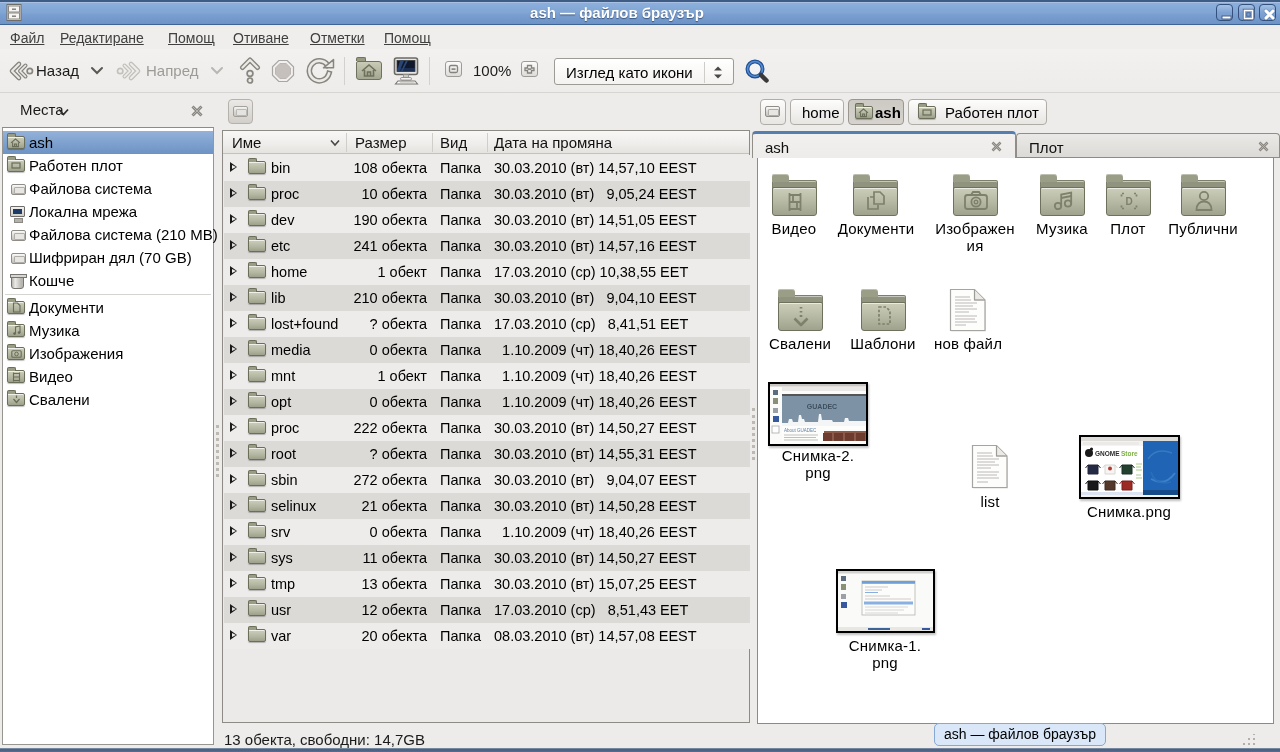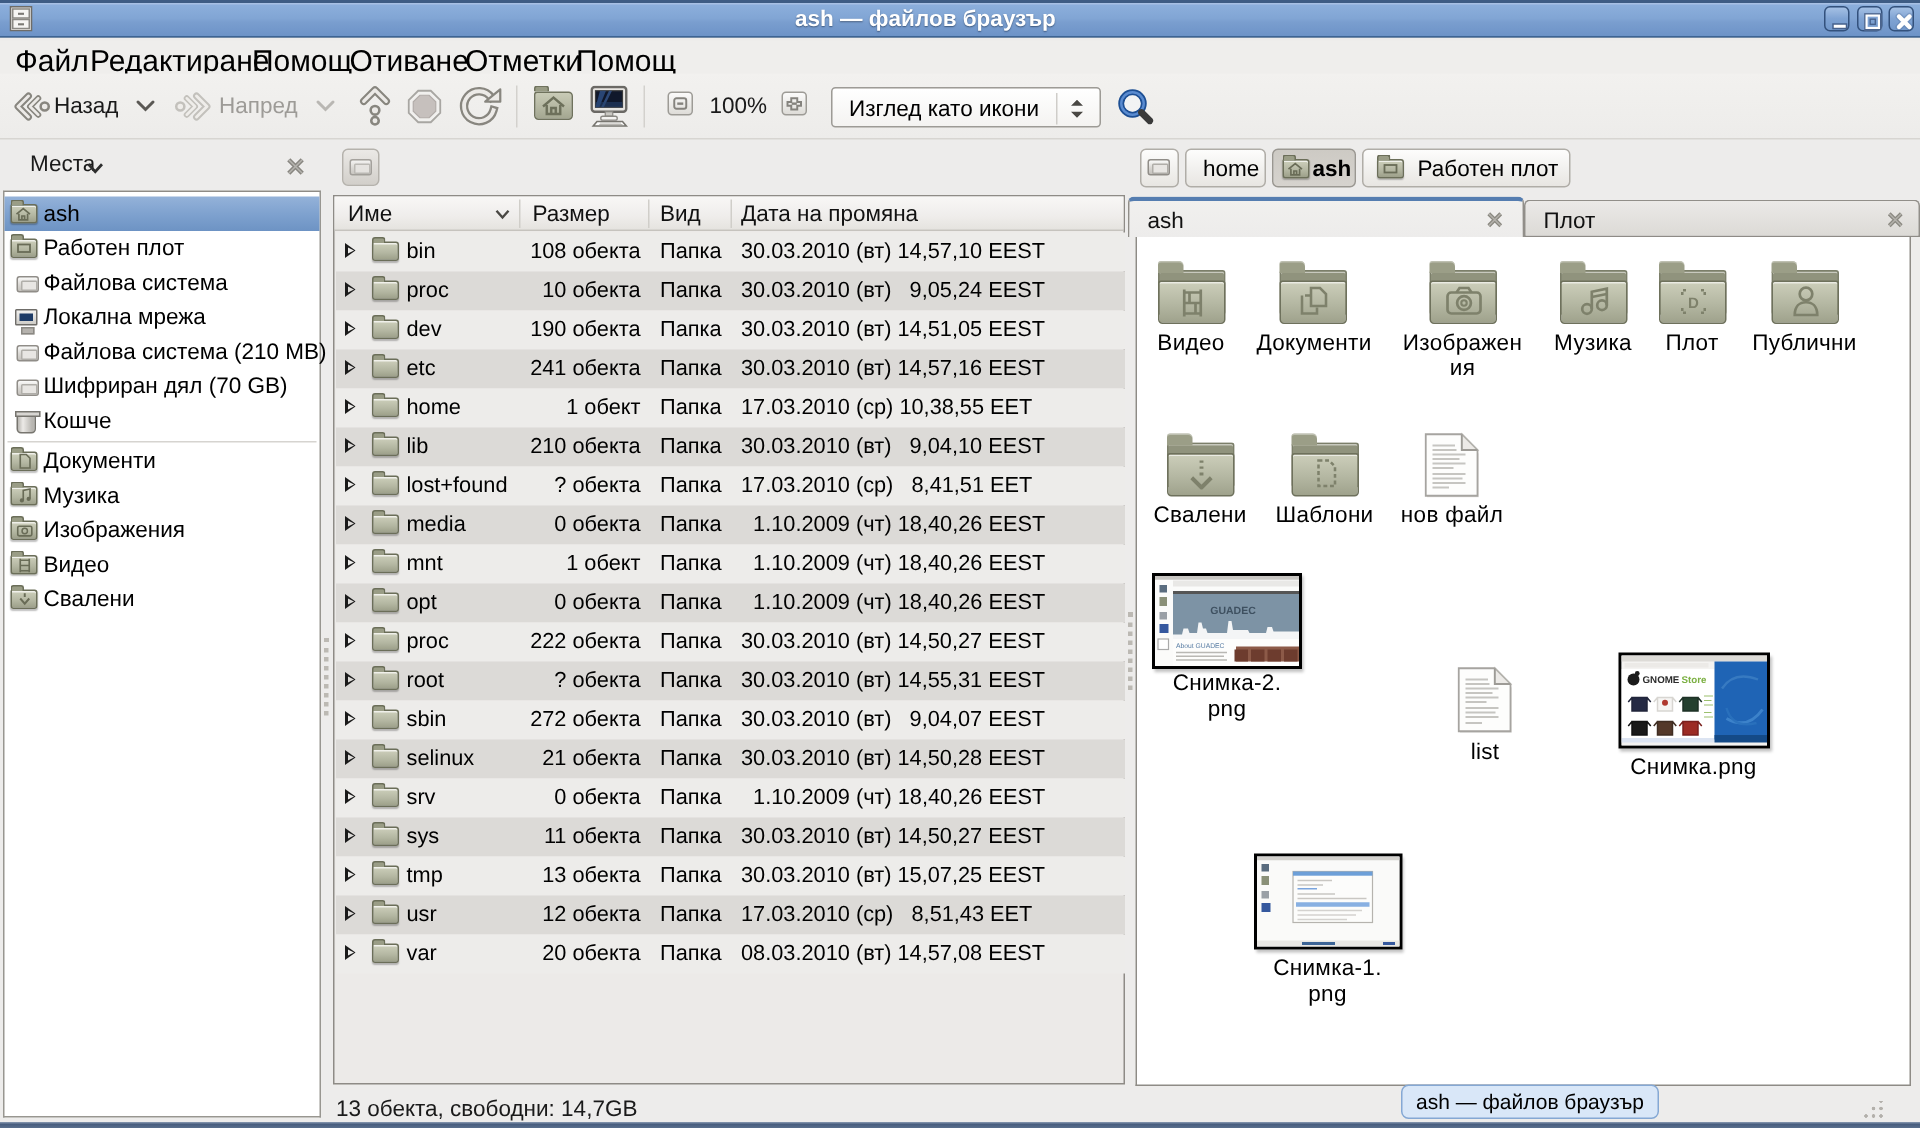--- a/index.html
+++ b/index.html
@@ -13,21 +13,21 @@
   border-top:2px solid #3e5c84; box-shadow:0 -1px 0 #a8a49c inset; }
 #titlebar::before { content:""; position:absolute; left:0; right:0; top:0; height:1px; background:#a7c0e4; }
 #titlebar::after { content:""; position:absolute; left:0; right:0; bottom:0; height:1px; background:#3d6494; }
 #title-text { left:0; right:46px; top:4px; text-align:center; color:#fff; font-size:15px; font-weight:bold; text-shadow:0 1px 1px rgba(30,50,80,.65); }
 .winbtn { top:4px; width:17px; height:17px; border:1px solid #33517c; border-radius:4px;
   background:linear-gradient(#a5c0e4, #7fa3d3 50%, #7298cb); }
 .winbtn svg { position:absolute; left:2px; top:2px; }
 
 
 #menubar { left:0; top:27px; width:1280px; height:22px; background:#efeeec; }
-#menubar span { position:absolute; top:3px; font-size:20px; color:#000000; }
+#menubar span { position:absolute; top:3px; font-size:14px; color:#404040;text-decoration:underline; }
 
 
 #toolbar { left:0; top:49px; width:1280px; height:44px;
   background:linear-gradient(#f2f1ef, #edecea); border-bottom:1px solid #d7d5d1; }
 .tbtext { font-size:15px; color:#1a1a1a; }
 .tbtext.dis { color:#9d9b97; }
 .tsep { top:8px; width:1px; height:28px; background:#d3d1cd; }
 
 
 #side-head { left:3px; top:101px; font-size:15px; color:#1a1a1a; }

